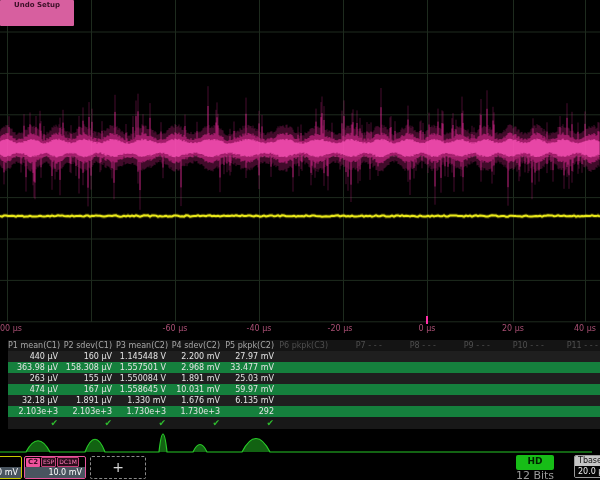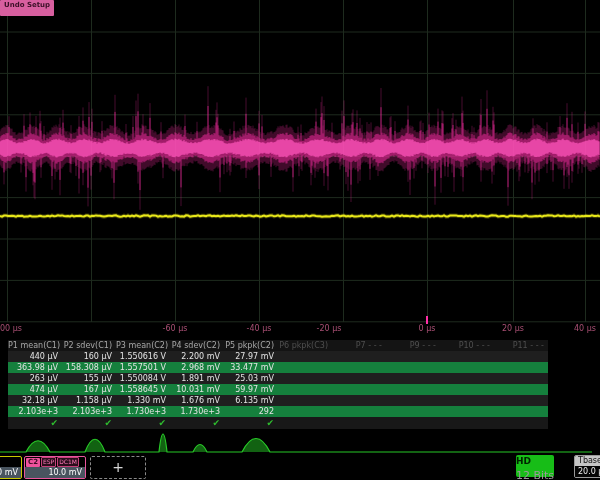--- a/index.html
+++ b/index.html
@@ -1,22 +1,22 @@
 <!DOCTYPE html>
 <html><head>
 <meta charset="utf-8">
 <style>
   html,body{margin:0;padding:0;background:#000;}
   #screen{position:relative;width:600px;height:480px;background:#000;overflow:hidden;
           font-family:"DejaVu Sans",sans-serif;}
   #plot{position:absolute;left:0;top:0;pointer-events:none;}
 
-  #undo-badge{position:absolute;left:0;top:0;min-width:54px;height:16px;background:#d75f9f;
+  #undo-badge{position:absolute;left:0;top:0;min-width:54px;height:26px;background:#d75f9f;
               color:#3a0f26;font-size:7px;line-height:10px;font-weight:bold;text-align:center;
-              padding:0 0;border-radius:1px;}
+              padding:0 10px;border-radius:1px;}
 
   #time-axis{position:absolute;left:0;top:323px;width:600px;height:15px;}
   .axis-label{position:absolute;top:1px;transform:translateX(-50%);font-size:8px;
               color:#a84f73;white-space:nowrap;}
   #trigger-marker{position:absolute;left:426px;top:316px;width:2px;height:8px;background:#ff30a8;}
 
   #measure-table{position:absolute;left:0;top:340px;width:610px;height:92px;display:flex;
                  padding-left:8px;overflow:hidden;}
   .mcol{flex:0 0 54px;width:54px;display:flex;flex-direction:column;}
   .mcell{height:11px;line-height:11px;font-size:8px;text-align:right;padding-right:4px;
@@ -33,22 +33,22 @@
   .chan-badge{font-size:7px;font-weight:bold;padding:0 2px;height:9px;line-height:9px;border-radius:1px;}
   .mini-badge{font-size:6px;height:8px;line-height:8px;padding:0 1px;border:1px solid;border-radius:1px;}
   .desc-bottom{flex:1;background:#49545f;color:#fff;font-size:8px;line-height:11px;
                text-align:right;padding-right:3px;}
   #desc-c1{left:-40px;border-color:#c9c900;}
   #desc-c2{left:24px;border-color:#e8559c;}
   #desc-c2 .chan-badge{background:#f0529c;color:#3a0a22;}
   #desc-c2 .mini-badge{border-color:#c4407a;color:#ff7ab8;background:#2a0e1c;}
   #add-trace{position:absolute;left:90px;top:456px;width:56px;height:23px;border:1px dashed #8a8a8a;
              box-sizing:border-box;color:#d8d8d8;font-size:14px;line-height:21px;text-align:center;border-radius:2px;}
-  #hd-badge{position:absolute;left:516px;top:455px;width:38px;height:22px;background:#17bd17;
-            color:#002200;font-weight:bold;font-size:9px;line-height:13px;text-align:left;border-radius:2px;}
+  #hd-badge{position:absolute;left:516px;top:455px;width:38px;height:15px;background:#17bd17;
+            color:#002200;font-weight:bold;font-size:9px;line-height:13px;text-align:center;border-radius:2px;}
   #hd-bits{position:absolute;left:512px;top:469px;width:46px;color:#9a9a9a;font-size:11px;text-align:center;}
   #tbase-box{position:absolute;left:574px;top:455px;width:90px;height:23px;border:1px solid #9a9a9a;
              box-sizing:border-box;display:flex;flex-direction:column;overflow:hidden;border-radius:2px;}
   #tbase-title{height:10px;background:#c6c6c6;color:#111;font-size:8px;line-height:10px;padding-left:3px;}
   #tbase-value{flex:1;background:#050505;color:#eee;font-size:8px;line-height:11px;padding-left:3px;}
 </style>
 </head>
 <body>
 
 <div id="screen">
@@ -63,21 +63,21 @@
       <path d="M0 452L26 452C33.8 437.0,42.2 437.0,50 452L85 452C91.5 435.0,98.5 435.0,105 452L159 452C161.6 428.0,164.4 428.0,167 452L193 452C197.6 442.0,202.4 442.0,207 452L242 452C251.1 434.0,260.9 434.0,270 452L592 452" stroke="#2bd42b" stroke-width="1.2" opacity="0.95" fill="rgba(34,190,34,0.55)"></path>
     </svg>
 
   <div id="undo-badge">Undo Setup</div>
 
   <div id="time-axis">
       <span class="axis-label" style="left: 7px;">-100 µs</span>
       <span class="axis-label" style="left: 91px; margin-top: 36px;">-80 µs</span>
       <span class="axis-label" style="left: 175px;">-60 µs</span>
       <span class="axis-label" style="left: 259px;">-40 µs</span>
-      <span class="axis-label" style="left: 329px;">-20 µs</span>
+      <span class="axis-label" style="left: 340px;">-20 µs</span>
       <span class="axis-label" style="left: 427px;">0 µs</span>
       <span class="axis-label" style="left: 513px;">20 µs</span>
       <span class="axis-label" style="left: 585px;">40 µs</span>
     </div>
   <div id="trigger-marker"></div>
 
   <div id="measure-table">
       <div class="mcol">
         <div class="mcell mhdr">P1 mean(C1)</div>
         <div class="mcell row-a">440 µV</div>
@@ -87,27 +87,27 @@
         <div class="mcell row-a">32.18 µV</div>
         <div class="mcell row-b">2.103e+3</div>
         <div class="mcell row-s">✔</div>
       </div>
       <div class="mcol">
         <div class="mcell mhdr">P2 sdev(C1)</div>
         <div class="mcell row-a">160 µV</div>
         <div class="mcell row-b">158.308 µV</div>
         <div class="mcell row-a">155 µV</div>
         <div class="mcell row-b">167 µV</div>
-        <div class="mcell row-a">1.158 µV</div>
+        <div class="mcell row-a">1.891 µV</div>
         <div class="mcell row-b">2.103e+3</div>
         <div class="mcell row-s">✔</div>
       </div>
       <div class="mcol">
         <div class="mcell mhdr">P3 mean(C2)</div>
-        <div class="mcell row-a">1.550616 V</div>
+        <div class="mcell row-a">1.145448 V</div>
         <div class="mcell row-b">1.557501 V</div>
         <div class="mcell row-a">1.550084 V</div>
         <div class="mcell row-b">1.558645 V</div>
         <div class="mcell row-a">1.330 mV</div>
         <div class="mcell row-b">1.730e+3</div>
         <div class="mcell row-s">✔</div>
       </div>
       <div class="mcol">
         <div class="mcell mhdr">P4 sdev(C2)</div>
         <div class="mcell row-a">2.200 mV</div>
@@ -142,20 +142,30 @@
         <div class="mcell mhdr dim">P7 - - -</div>
         <div class="mcell row-a"></div>
         <div class="mcell row-b"></div>
         <div class="mcell row-a"></div>
         <div class="mcell row-b"></div>
         <div class="mcell row-a"></div>
         <div class="mcell row-b"></div>
         <div class="mcell row-s"></div>
       </div>
       <div class="mcol">
+        <div class="mcell mhdr dim">P8 - - -</div>
+        <div class="mcell row-a"></div>
+        <div class="mcell row-b"></div>
+        <div class="mcell row-a"></div>
+        <div class="mcell row-b"></div>
+        <div class="mcell row-a"></div>
+        <div class="mcell row-b"></div>
+        <div class="mcell row-s"></div>
+      </div>
+      <div class="mcol">
         <div class="mcell mhdr dim">P9 - - -</div>
         <div class="mcell row-a"></div>
         <div class="mcell row-b"></div>
         <div class="mcell row-a"></div>
         <div class="mcell row-b"></div>
         <div class="mcell row-a"></div>
         <div class="mcell row-b"></div>
         <div class="mcell row-s"></div>
       </div>
       <div class="mcol">

